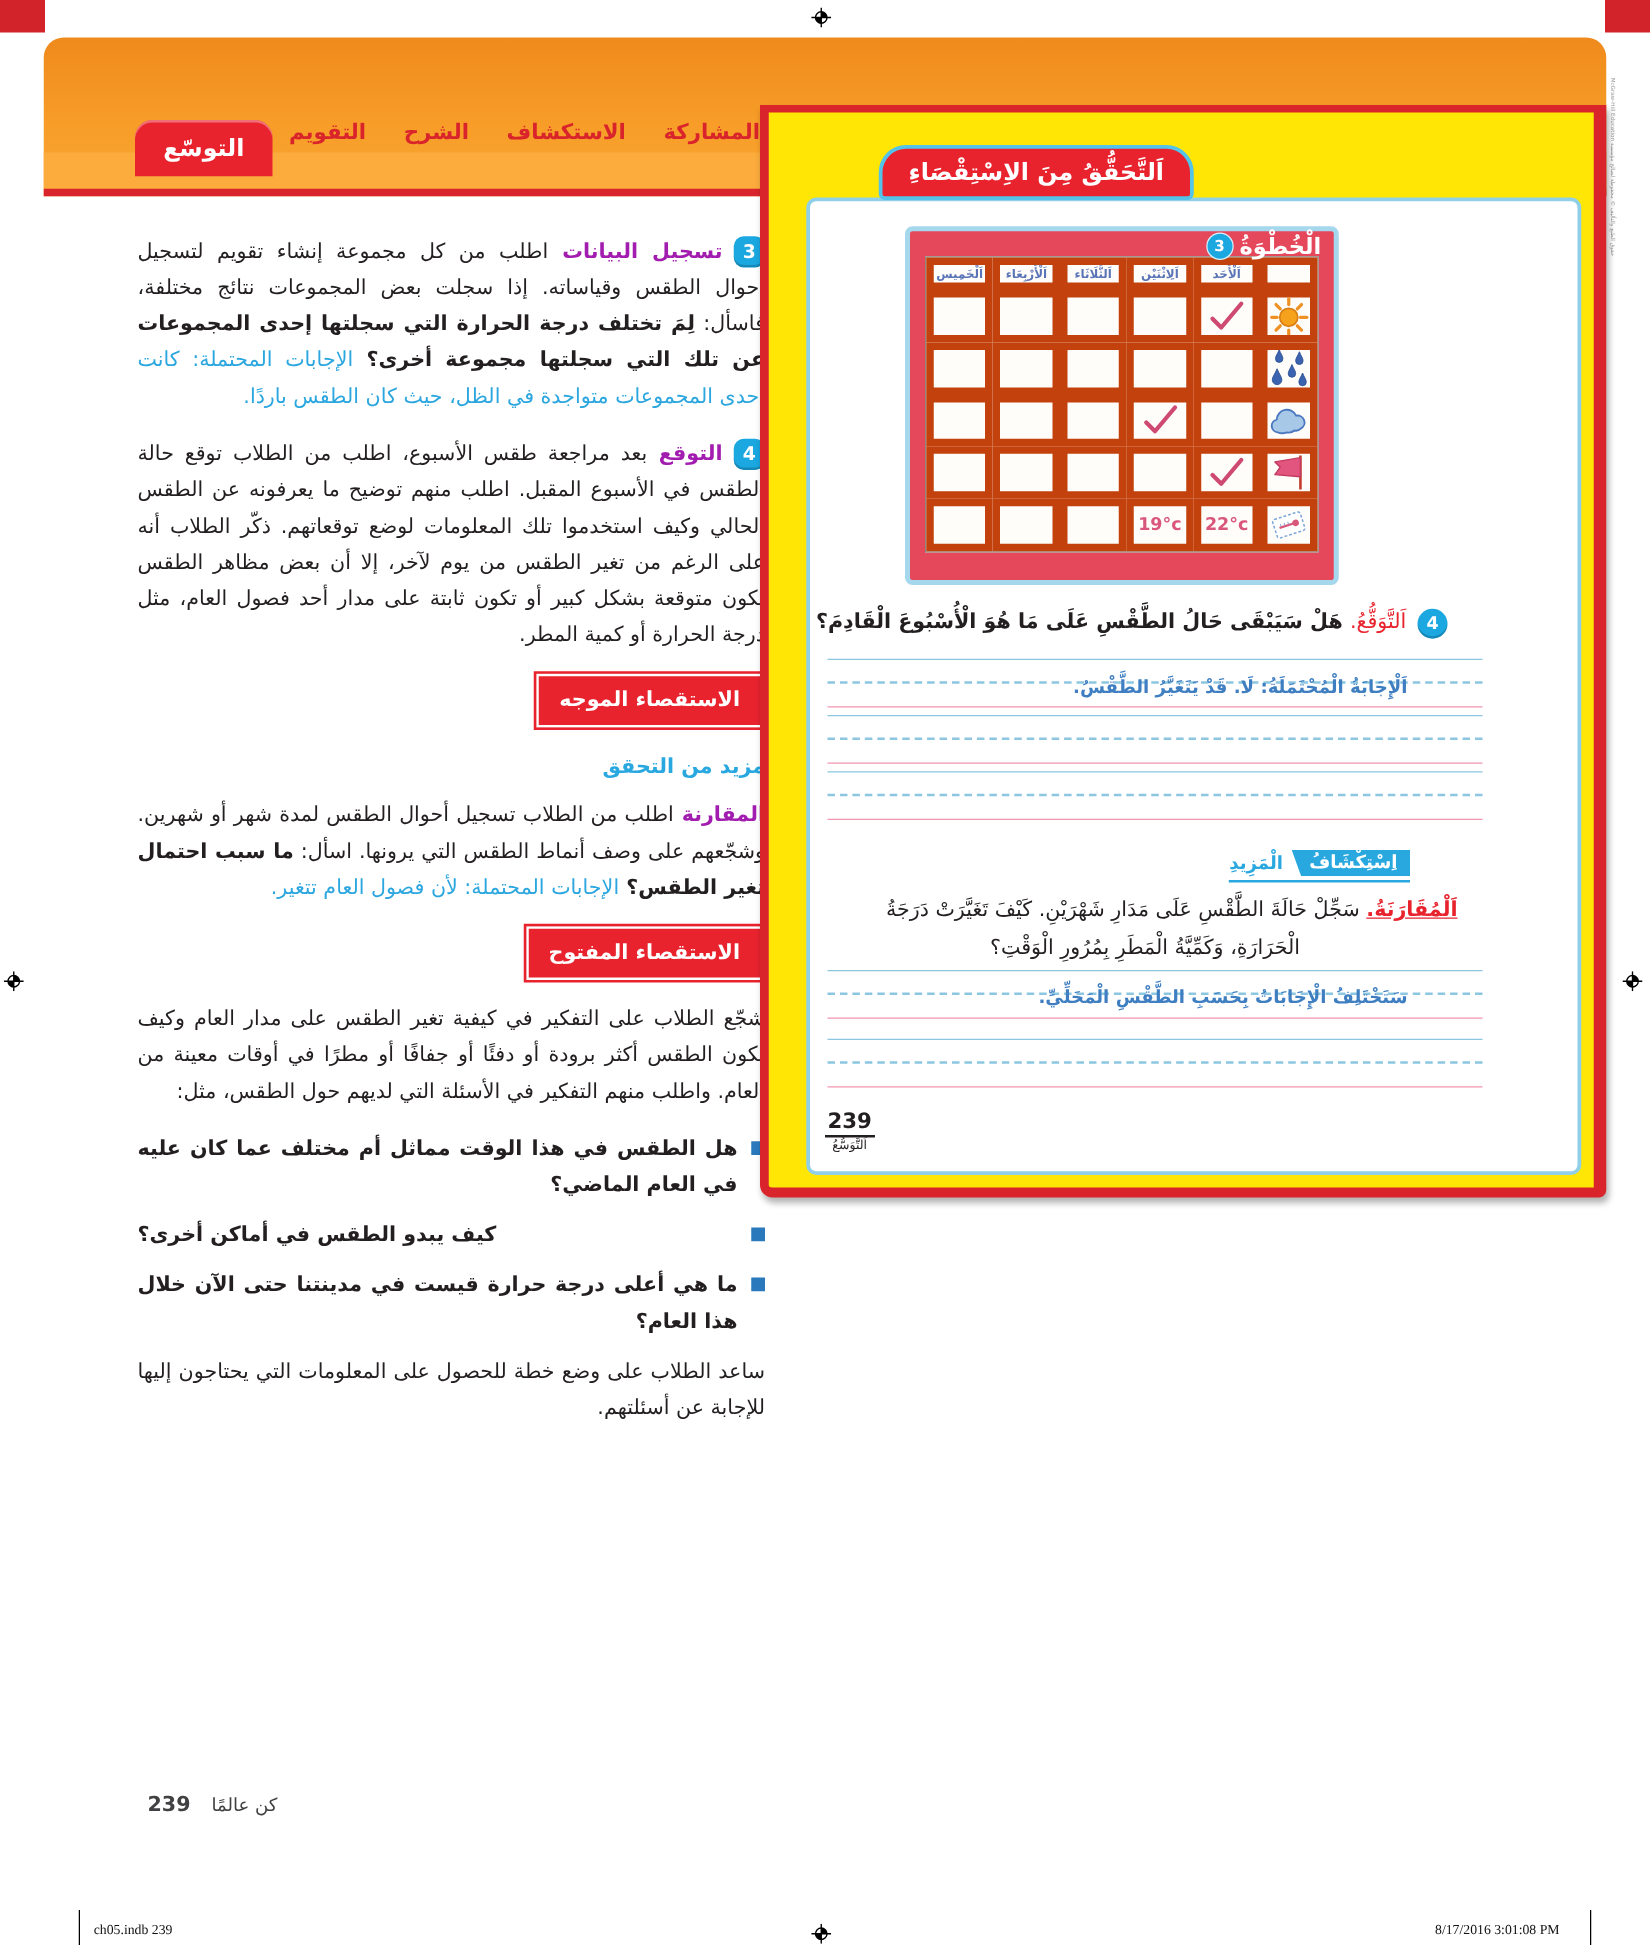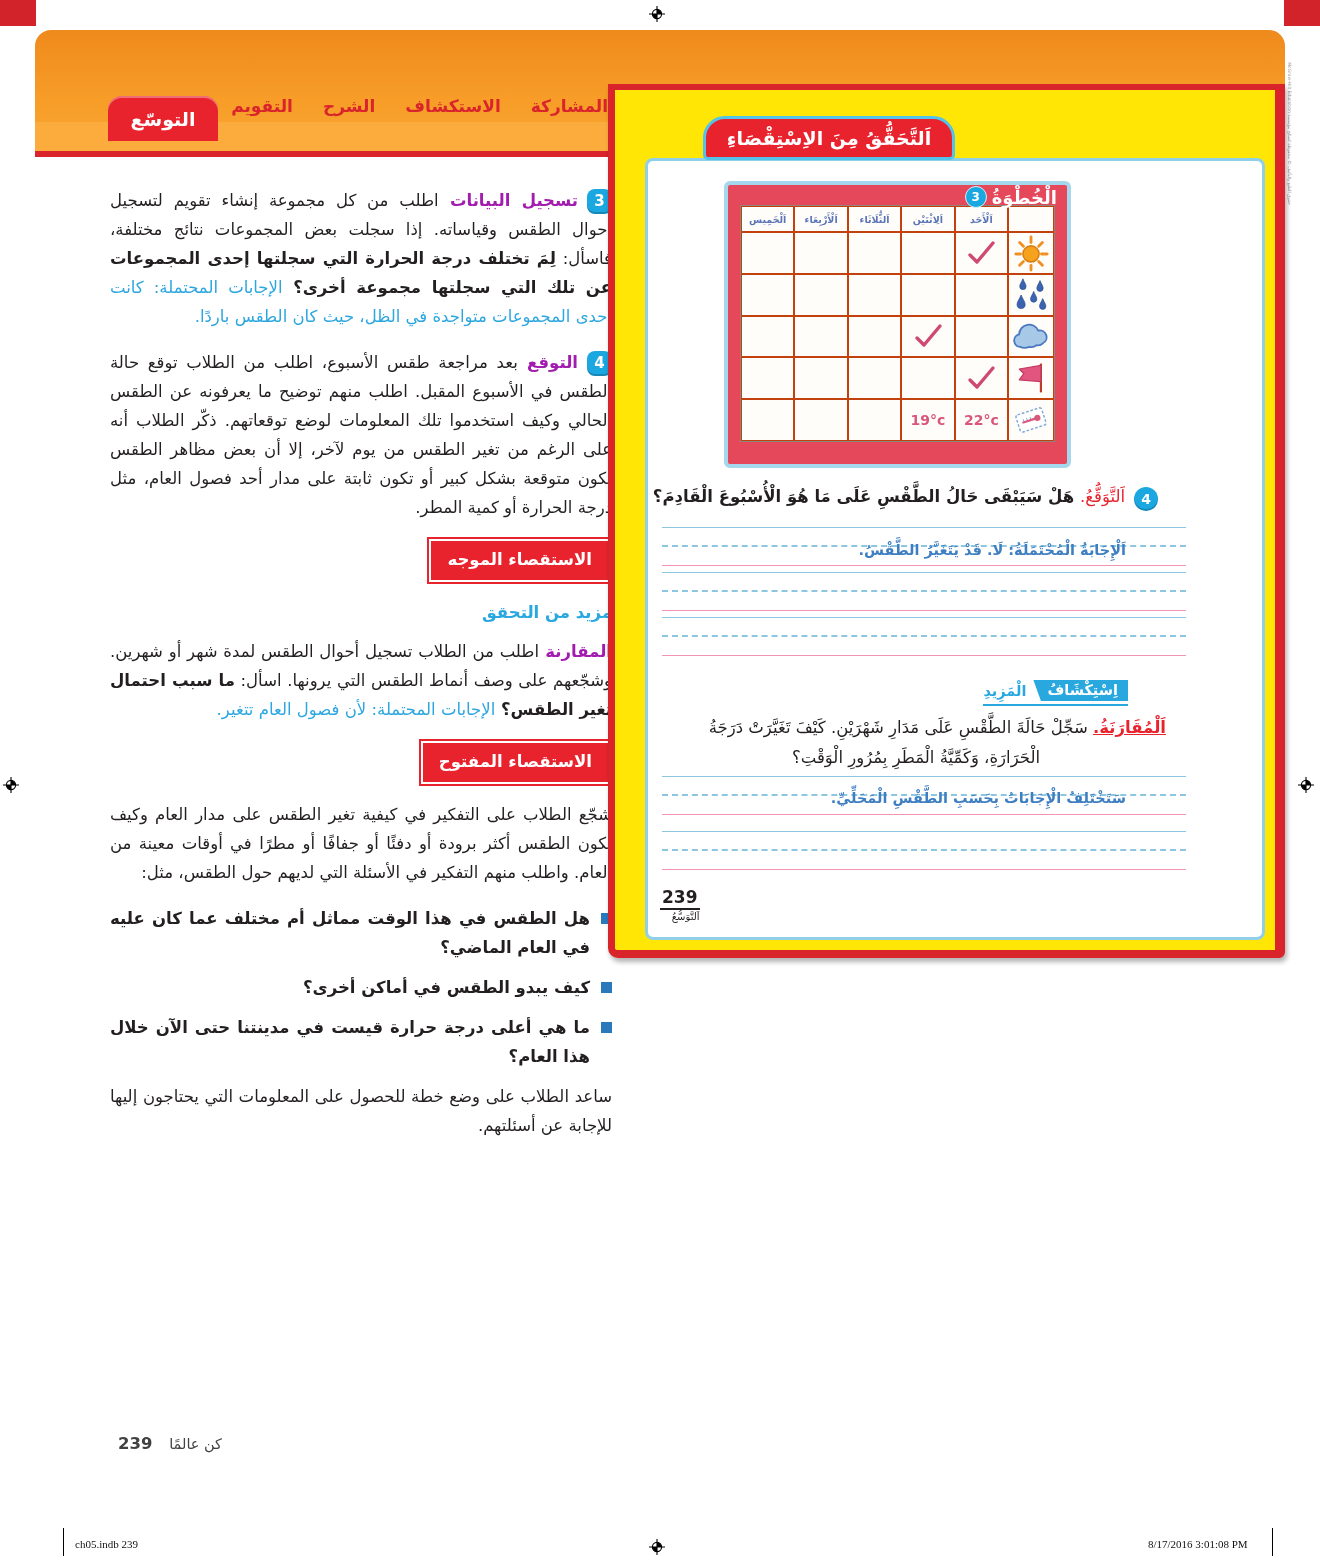--- a/index.html
+++ b/index.html
@@ -29,41 +29,41 @@
            box-shadow:inset 0 -2px 0 rgba(0,0,0,.18);}
   .seg-red{color:#a21caf;font-weight:bold;}
   .seg-bold{font-weight:bold;}
   .seg-blue{color:#2ba6df;}
   .seg-plain{}
   .para{margin:0 0 17px 0;}
   .banner{width:fit-content;padding:4px 16px 6px 16px;background:#e8232e;color:#fff;font-weight:bold;
           font-size:16.5px;border:2px solid #fff;outline:2px solid #e8232e;margin:6px 2px 16px 0;}
   .bluehead{color:#29a8e0;font-weight:bold;margin:0 0 10px 0;}
   .bullets{margin-top:4px;}
-  .bullet-item{display:flex;direction:rtl;gap:11px;font-weight:bold;margin-bottom:11px;}
+  .bullet-item{display:flex;direction:rtl;gap:11px;font-weight:bold;margin-bottom:11px;justify-content:space-between;}
   .bullet-square{flex:0 0 11px;width:11px;height:11px;background:#2a79bd;margin-top:9px;}
   
   .ypanel{position:absolute;left:608px;top:84px;width:677px;height:874px;background:#ffe605;
           border-style:solid;border-color:#d9242b;border-width:6px 10px 8px 7px;box-sizing:border-box;
           border-radius:0 0 6px 10px;box-shadow:2px 4px 5px rgba(0,0,0,.3);z-index:2;}
   .wbox{position:absolute;left:645px;top:158px;width:620px;height:782px;background:#fff;
         border:3px solid #8fd0e8;border-radius:8px;box-sizing:border-box;z-index:3;}
   .check-tab{position:absolute;left:703px;top:116px;width:252px;height:44px;background:#e8232e;
         border:3px solid #53c3e9;border-radius:22px 22px 5px 5px;box-sizing:border-box;z-index:4;
         display:flex;align-items:center;justify-content:center;color:#fff;font-size:19px;font-weight:bold;}
   
   .chart{position:absolute;left:76px;top:20px;width:347px;height:287px;background:#e5475b;
          border:4px solid #a5d8ec;border-radius:6px;box-sizing:border-box;padding:20px 12px 22px 12px;}
   .stepover{position:absolute;top:1px;right:10px;display:flex;direction:rtl;align-items:center;gap:5px;z-index:5;}
   .stepover .steplabel{color:#fff;font-weight:bold;font-size:18px;}
   .stepover .stepcircle{width:20px;height:20px;border-radius:50%;background:#1ba7e0;border:1.5px solid #d8f2fc;
          color:#fff;font-size:12px;font-weight:bold;text-align:center;line-height:20px;}
   .chart-grid{width:100%;height:100%;box-sizing:border-box;background:#fffdf9;border:1.5px solid #8d867e;
          display:grid;direction:rtl;grid-template-columns:46px repeat(5,1fr);grid-template-rows:26px repeat(5,1fr);}
-  .ccell{border:1px solid #c2410c;display:flex;align-items:center;justify-content:center;overflow:hidden;}
+  .ccell{border:6px solid #c2410c;display:flex;align-items:center;justify-content:center;overflow:hidden;}
   .ccell.hdr{font-size:9.5px;color:#5a74b8;font-weight:bold;white-space:nowrap;}
   .ccell .temp{color:#d9577b;font-weight:bold;font-size:14px;}
   .ccell svg{display:block;}
   
   .q4{position:absolute;right:104px;top:326px;display:flex;direction:rtl;align-items:flex-start;gap:9px;white-space:nowrap;}
   .q4 .qbadge{flex:0 0 24px;width:24px;height:24px;border-radius:50%;background:#1ba7e0;color:#fff;
        font-size:14px;font-weight:bold;text-align:center;line-height:24px;box-shadow:inset 0 -2px 0 rgba(0,0,0,.18);}
   .q4 .qtext{font-size:16.5px;font-weight:600;}
   .q4 .qlabel{color:#e8232e;font-weight:normal;}
   
@@ -78,21 +78,21 @@
            border-bottom:2.5px solid #29a8e0;padding-bottom:3px;}
   .explore .ebox{background:#29a8e0;color:#fff;font-weight:bold;font-size:14.5px;padding:2px 10px 3px 14px;
            clip-path:polygon(0 0,100% 0,100% 100%,8% 100%);}
   .explore .erest{color:#29a8e0;font-weight:bold;font-size:14.5px;}
   
   .cmp{position:absolute;left:18px;top:552px;width:500px;direction:rtl;font-size:16.5px;line-height:30px;}
   .cmp .cline2{text-align:center;}
   .cmp .clabel{color:#e8232e;font-weight:bold;text-decoration:underline;}
   .pref{position:absolute;left:12px;top:726px;text-align:center;}
   .pref .pnum{font-size:17px;font-weight:bold;border-bottom:2px solid #231f20;padding:0 2px 1px 2px;display:inline-block;}
-  .pref .plabel{font-size:10px;margin-top:1px;direction:rtl;text-align:right;}
+  .pref .plabel{font-size:10px;margin-top:1px;direction:rtl;}
   
   .vert{position:absolute;transform:rotate(90deg);transform-origin:100% 0;direction:rtl;white-space:nowrap;}
   
   .bookfoot{position:absolute;left:118px;top:1434px;width:104px;display:flex;direction:rtl;
             justify-content:space-between;align-items:baseline;color:#414042;}
   .bookfoot .bf-title{font-size:14.5px;}
   .bookfoot .bf-num{font-size:16.5px;font-weight:bold;}
 </style>
 </head>
 <body>

